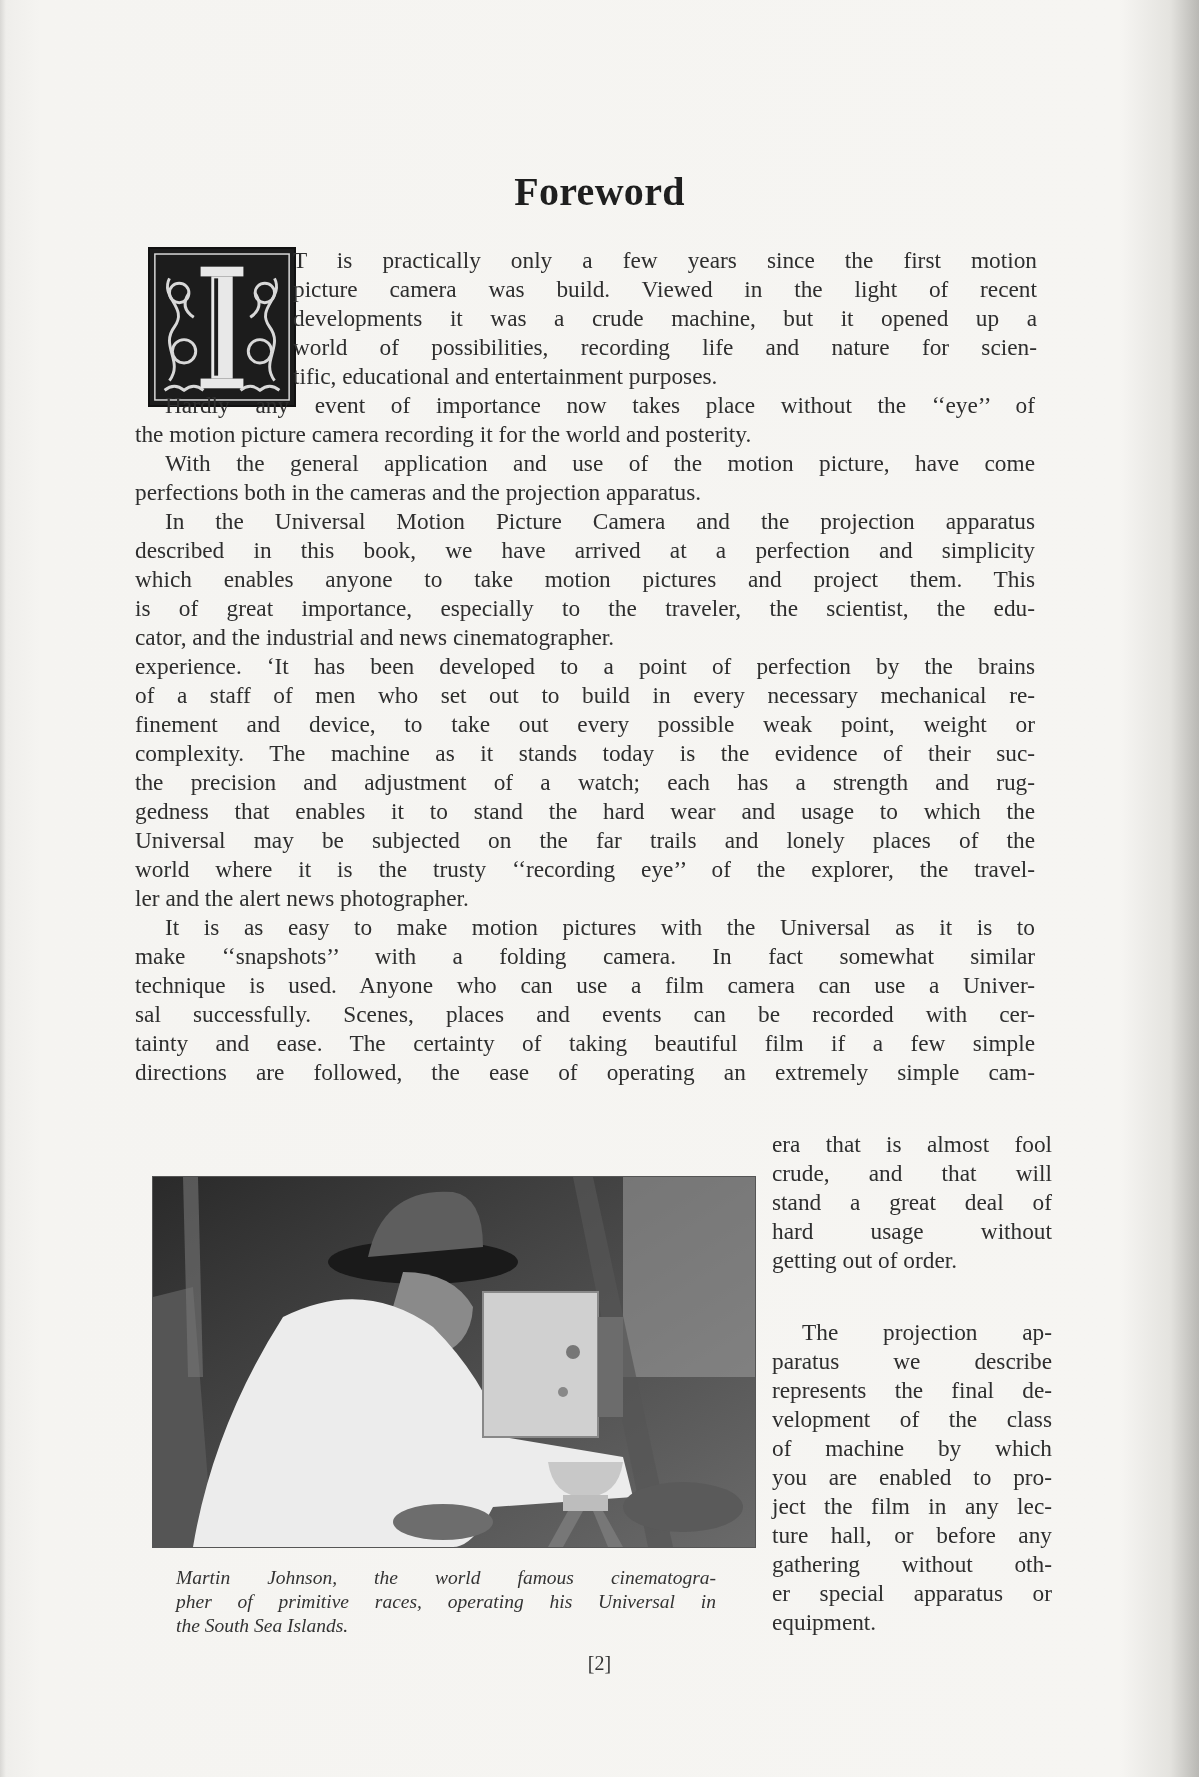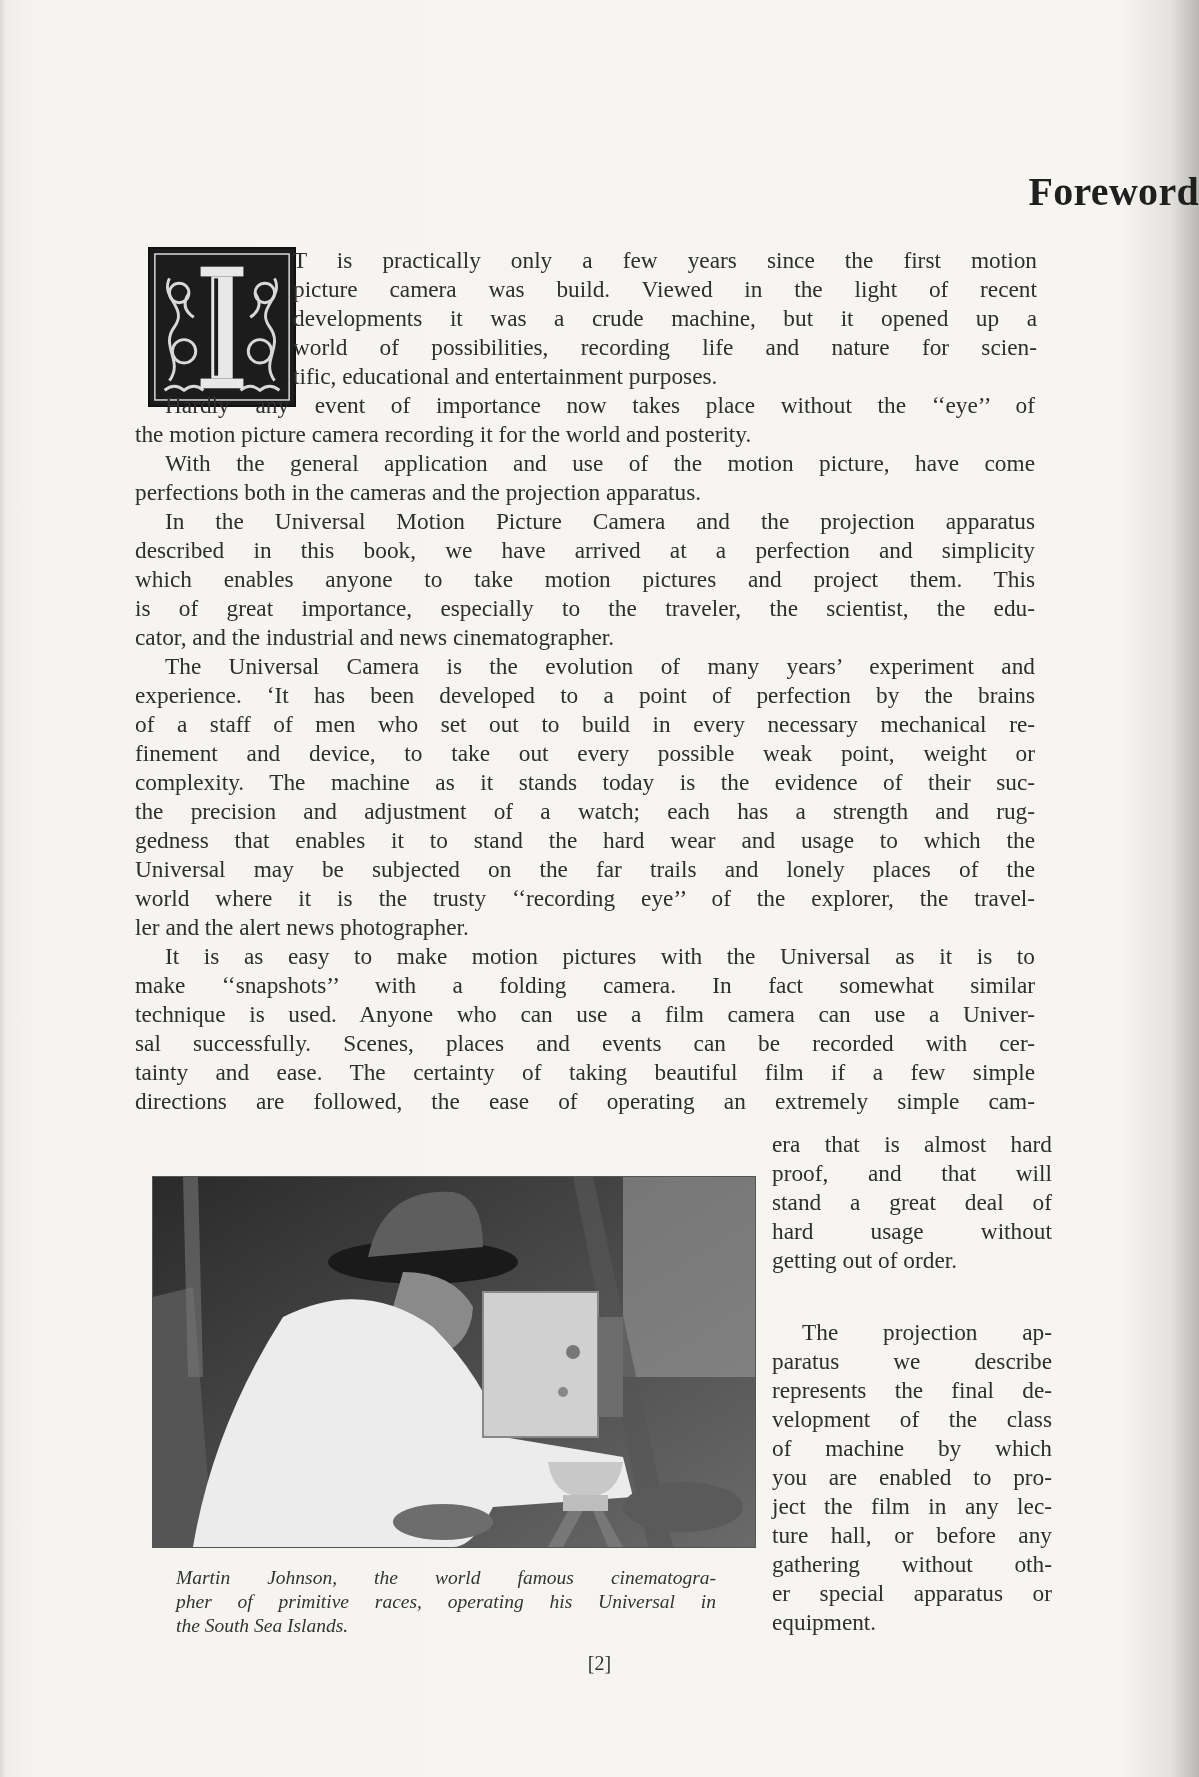--- a/index.html
+++ b/index.html
@@ -9,21 +9,21 @@
     position: relative; overflow: hidden;
     font-family: "DejaVu Serif", "Liberation Serif", serif;
     color: #2b2b2b;
   }
   .page {
     position: absolute; left: 0; top: 0; width: 1199px; height: 1777px;
     background: linear-gradient(to right, #d9d8d5 0px, #efeeeb 6px, #f5f4f1 40px, #f6f5f2 1120px, #e4e3df 1170px, #b9b8b4 1199px);
   }
   .title {
     position: absolute; left: 0; width: 1199px; top: 168px;
-    text-align: right; font-family: "Liberation Serif", serif;
+    text-align: center; font-family: "Liberation Serif", serif;
     font-size: 40px; font-weight: bold; color: #1f1f1f; letter-spacing: 0.3px;
   }
   .body-text {
     position: absolute; left: 135px; width: 900px;
     font-family: "Liberation Serif", serif; font-size: 23.3px; line-height: 29px;
     color: #2e2e2e;
   }
   .line { display: block; white-space: nowrap; text-align: justify; text-align-last: justify; height: 29px; }
   .line.last { text-align-last: left; }
   .dropcap {
@@ -97,41 +97,40 @@
   <div class="body-text" id="body-lines" style="top:391px;">
       <span class="line indent">Hardly any event of importance now takes place without the ‘‘eye’’ of</span>
       <span class="line last">the motion picture camera recording it for the world and posterity.</span>
       <span class="line indent">With the general application and use of the motion picture, have come</span>
       <span class="line last">perfections both in the cameras and the projection apparatus.</span>
       <span class="line indent">In the Universal Motion Picture Camera and the projection apparatus</span>
       <span class="line">described in this book, we have arrived at a perfection and simplicity</span>
       <span class="line">which enables anyone to take motion pictures and project them.  This</span>
       <span class="line">is of great importance, especially to the traveler, the scientist, the edu-</span>
       <span class="line last">cator, and the industrial and news cinematographer.</span>
-      <span class="line indent">The Universal Camera is the evolution of many years’ experiment and</span>
       <span class="line">experience.  ‘It has been developed to a point of perfection by the brains</span>
       <span class="line">of a staff of men who set out to build in every necessary mechanical re-</span>
       <span class="line">finement and device, to take out every possible weak point, weight or</span>
       <span class="line">complexity.  The machine as it stands today is the evidence of their suc-</span>
       <span class="line">the precision and adjustment of a watch; each has a strength and rug-</span>
       <span class="line">gedness that enables it to stand the hard wear and usage to which the</span>
       <span class="line">Universal may be subjected on the far trails and lonely places of the</span>
       <span class="line">world where it is the trusty ‘‘recording eye’’ of the explorer, the travel-</span>
       <span class="line last">ler and the alert news photographer.</span>
       <span class="line indent">It is as easy to make motion pictures with the Universal as it is to</span>
       <span class="line">make ‘‘snapshots’’ with a folding camera.  In fact somewhat similar</span>
       <span class="line">technique is used.  Anyone who can use a film camera can use a Univer-</span>
       <span class="line">sal successfully.  Scenes, places and events can be recorded with cer-</span>
       <span class="line">tainty and ease.  The certainty of taking beautiful film if a few simple</span>
       <span class="line">directions are followed, the ease of operating an extremely simple cam-</span>
     </div>
 
   <div class="side-col" style="top:1130px;">
-    <span class="line">era that is almost hard</span>
-    <span class="line">proof, and that will</span>
+    <span class="line">era that is almost fool</span>
+    <span class="line">crude, and that will</span>
     <span class="line">stand a great deal of</span>
     <span class="line">hard usage without</span>
     <span class="line last">getting out of order.</span>
   </div>
 
   <div class="side-col" style="top:1318px;">
     <span class="line indent">The projection ap-</span>
     <span class="line">paratus we describe</span>
     <span class="line">represents the final de-</span>
     <span class="line">velopment of the class</span>

